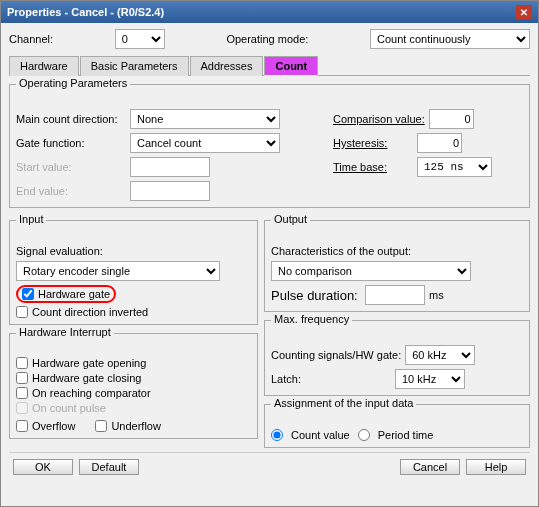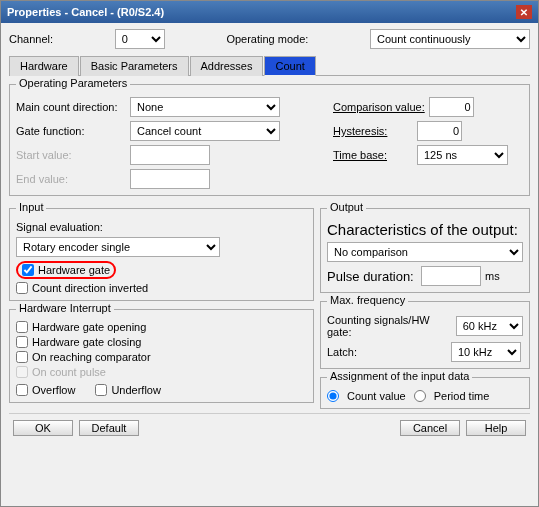--- a/index.html
+++ b/index.html
@@ -90,29 +90,29 @@
       border-bottom: none;
       background: #e0e0e0;
       cursor: pointer;
       font-size: 11px;
       margin-right: 1px;
       position: relative;
       top: 1px;
     }
 
     .tab.active {
-      background: #1d4ed8;
+      background: #d946ef;
       border-bottom: 1px solid #f0f0f0;
-      font-weight: normal;
+      font-weight: bold;
       z-index: 2;
     }
 
     .group-box {
       border: 1px solid #aaa;
-      padding: 8px 6px 6px 6px;
+      padding: 20px 6px 6px 6px;
       margin-top: 4px;
       position: relative;
     }
 
     .group-box-title {
       position: absolute;
       top: -8px;
       left: 6px;
       background: #f0f0f0;
       padding: 0 3px;
@@ -138,21 +138,21 @@
     }
 
     .left-col {
       flex: 1;
       display: flex;
       flex-direction: column;
       gap: 4px;
     }
 
     .right-col {
-      width: 210px;
+      width: 266px;
       display: flex;
       flex-direction: column;
       gap: 4px;
     }
 
     input[type="text"].medium {
       width: 80px;
     }
 
     .checkbox-row {
@@ -203,21 +203,21 @@
       border: 1px solid #999;
       background: linear-gradient(to bottom, #fff, #ddd);
       cursor: pointer;
     }
 
     .disabled-text {
       color: #aaa;
     }
 
     .select-full { width: 150px; }
-    .select-sm { width: 91px; }
+    .select-sm { width: 75px; font-family: Liberation Mono, monospace; }
 
     .two-col-group {
       display: flex;
       gap: 6px;
       margin-top: 4px;
     }
 
     .operating-params-content {
       display: flex;
       gap: 10px;
@@ -360,21 +360,21 @@
             </div>
           </div>
         </div>
       </div>
 
       <div class="right-col">
 
         <div class="group-box">
           <span class="group-box-title">Output</span>
           <div class="form-row">
-            <span style="font-size:15px">Characteristics of the output:</span>
+            <span style="font-size:11px">Characteristics of the output:</span>
           </div>
           <div class="form-row">
             <select style="width:200px">
               <option>No comparison</option>
             </select>
           </div>
           <div class="form-row">
             <span style="font-size:13px;min-width:90px">Pulse duration:</span>
             <input type="text" style="width: 60px;">
             <span>ms</span>

